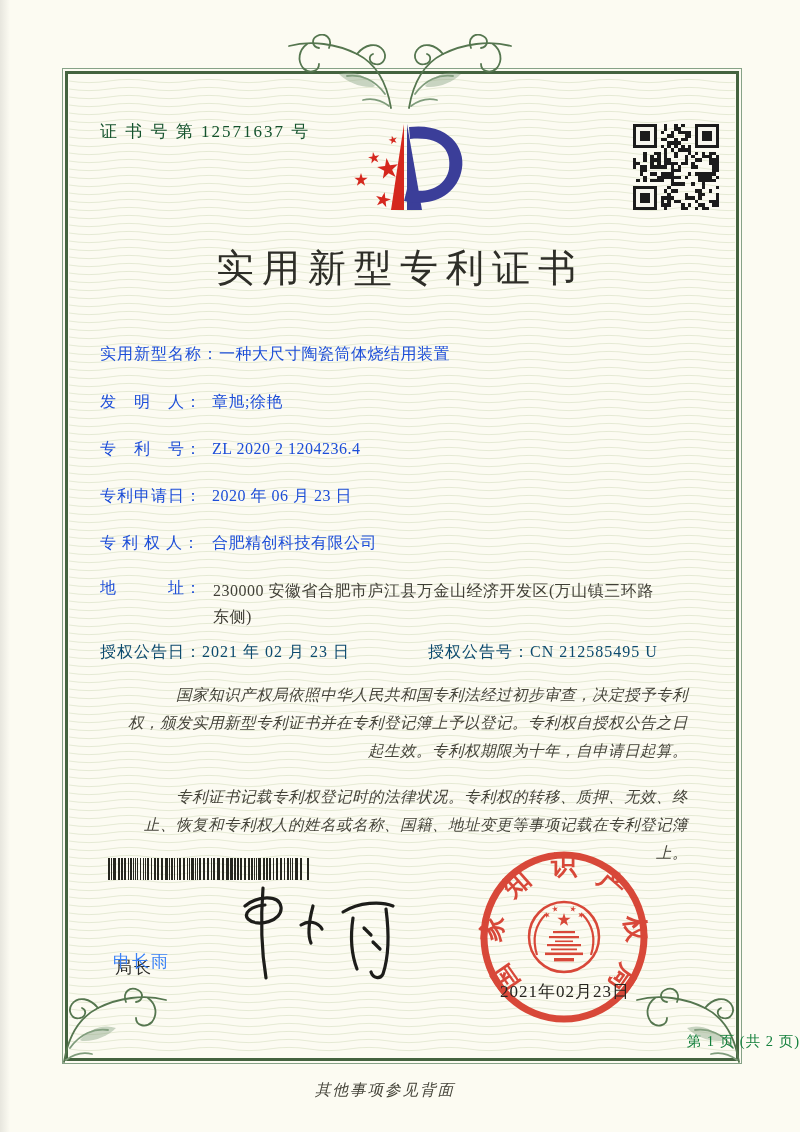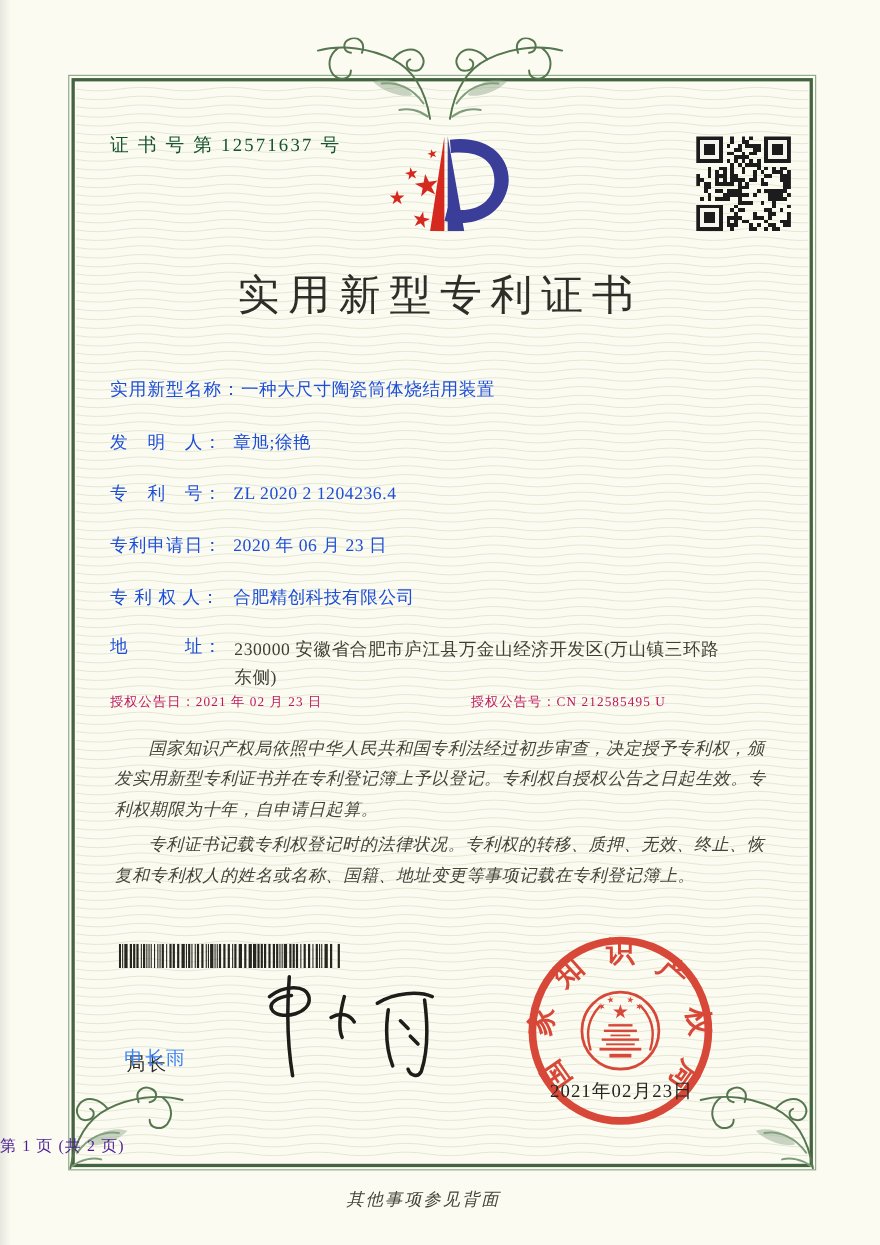--- a/index.html
+++ b/index.html
@@ -23,37 +23,37 @@
   .logo{position:absolute;left:338px;top:110px;}
   .qr{position:absolute;left:633px;top:124px;}
   .title{position:absolute;left:0;right:0;top:243px;text-align:center;
     font-size:38px;letter-spacing:8px;color:#2e2e28;font-weight:500;}
   
   .row{position:absolute;left:100px;font-size:16px;color:#1d4ed8;white-space:nowrap;}
   .row .lbl{display:inline-block;min-width:112px;letter-spacing:1px;}
   .row .val{letter-spacing:0.5px;}
   .addr-val{position:absolute;left:213px;width:452px;font-size:16px;line-height:26px;
     color:#403f36;letter-spacing:0.5px;white-space:normal;}
-  .row2{position:absolute;font-size:12px;color:#be185d;white-space:nowrap;letter-spacing:1px;}
+  .row2{position:absolute;font-size:16px;color:#0c4a6e;white-space:nowrap;letter-spacing:1px;margin-top:12px;}
   
   .paras{position:absolute;left:100px;top:663px;width:606px;
     font-style:italic;font-size:15.5px;line-height:28px;color:#45443a;letter-spacing:0.5px;}
-  .paras p{margin:4px;text-indent:2em;}
+  .paras p{margin:18px;text-indent:2em;text-align:right;}
   
   .barcode{position:absolute;left:108px;top:858px;}
   .sig-title{position:absolute;left:115px;top:956px;font-family:"Liberation Sans","DejaVu Sans",sans-serif;
     font-size:17px;letter-spacing:2px;color:#2c2c28;}
   .sig-name{position:absolute;left:113px;top:950px;font-family:"Liberation Sans","DejaVu Sans",sans-serif;
     font-size:17px;letter-spacing:2px;color:#3b82f6;}
   .signature{position:absolute;left:225px;top:876px;}
   .seal{position:absolute;left:468px;top:843px;}
   .seal-date{position:absolute;left:470px;top:980px;width:190px;text-align:center;
     font-size:17px;color:#26241f;letter-spacing:1px;}
-  .page-info{position:absolute;left:0;right:0;top:1032px;text-align:left;
-    font-size:14.5px;color:#4c1d95;letter-spacing:1px;}
+  .page-info{position:absolute;left:0;right:0;top:1032px;text-align:right;
+    font-size:14.5px;color:#15803d;letter-spacing:1px;}
   .back-note{position:absolute;left:0;right:30px;top:1080px;text-align:center;
     font-style:italic;font-size:15.5px;color:#45443a;letter-spacing:2px;}
   .orn{position:absolute;}
   svg{display:block;}
 </style>
 </head>
 <body>
 
 <div class="page">
 

